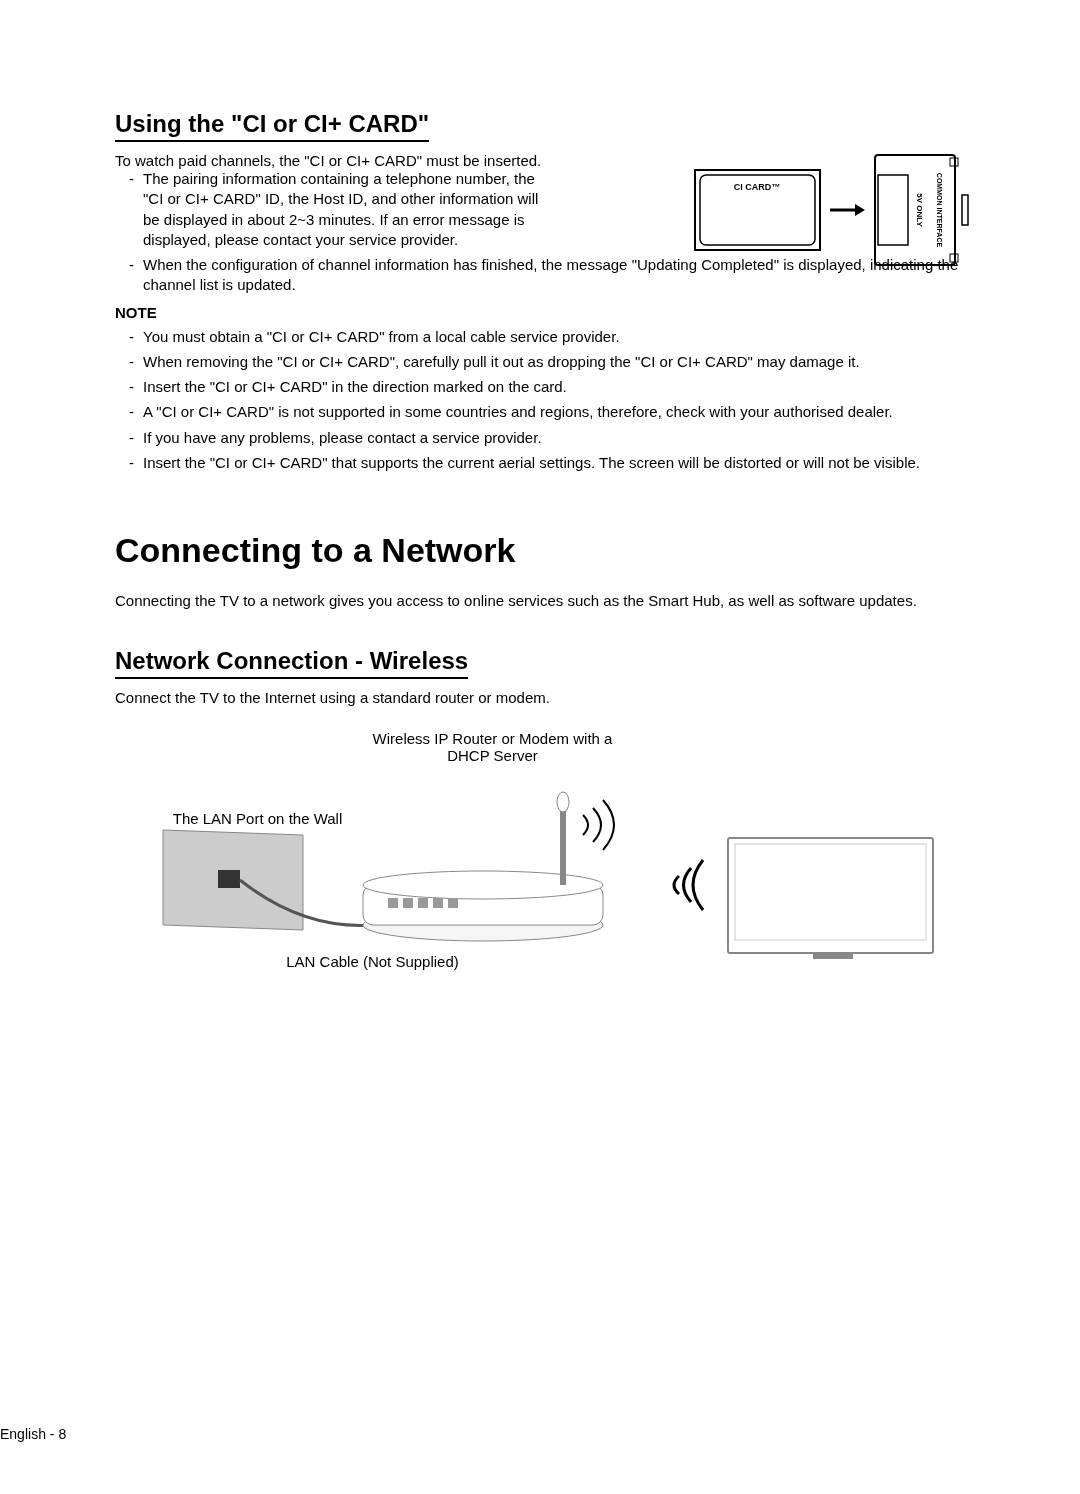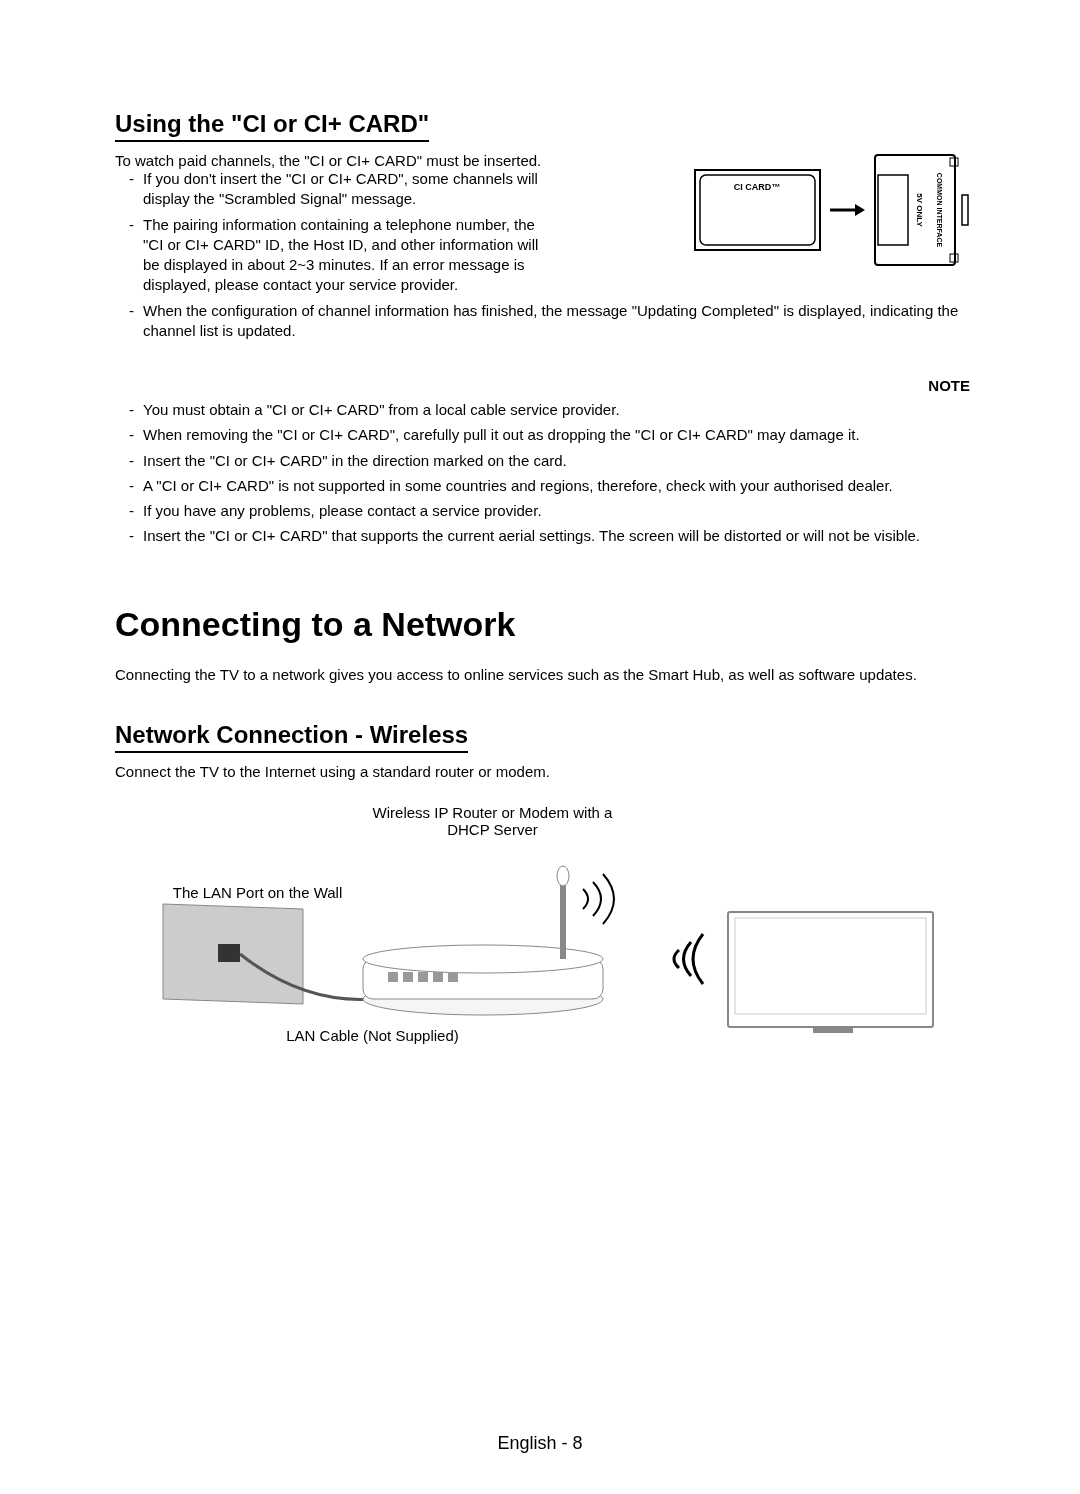--- a/index.html
+++ b/index.html
@@ -56,23 +56,22 @@
     }
     .narrow-list li {
       max-width: 410px;
     }
     .wide-list li {
       max-width: 840px;
     }
     .note-title {
       font-size: 15px;
       font-weight: bold;
-      margin-top: 36px;
+      margin-top: 8px;
       margin-bottom: 6px;
-      text-align: right;
     }
     .main-heading {
       font-size: 34px;
       font-weight: bold;
       margin-top: 58px;
       margin-bottom: 12px;
     }
     .sub-intro {
       font-size: 15px;
       line-height: 1.35;
@@ -100,25 +99,24 @@
       left: 0;
       width: 230px;
     }
     .lan-label {
       bottom: 0;
       left: 100px;
       width: 260px;
     }
     .footer {
       position: absolute;
-      bottom: 40px;
+      bottom: 52px;
       left: 0;
       right: 0;
-      text-align: center;
-      font-size: 18px;
+      font-size: 14px;
     }
   </style>
 </head>
 <body>
 
 
 
 
 <div class="section1">
   <h2 class="section-heading">Using the "CI or CI+ CARD"</h2>
@@ -137,21 +135,20 @@
     <rect x="185" y="5" width="80" height="110" rx="3" fill="none" stroke="#000" stroke-width="2"></rect>
     <rect x="188" y="25" width="30" height="70" fill="none" stroke="#000" stroke-width="1.5"></rect>
     <rect x="260" y="8" width="8" height="8" fill="none" stroke="#000"></rect>
     <rect x="260" y="104" width="8" height="8" fill="none" stroke="#000"></rect>
     <rect x="272" y="45" width="6" height="30" fill="none" stroke="#000" stroke-width="1.5"></rect>
     <text x="227" y="60" font-size="8" font-weight="bold" text-anchor="middle" transform="rotate(90 227 60)">5V ONLY</text>
     <text x="247" y="60" font-size="7" font-weight="bold" text-anchor="middle" transform="rotate(90 247 60)">COMMON INTERFACE</text>
   </svg>
 
   <ul class="bullet-list narrow-list">
-    <li>If you don't insert the "CI or CI+ CARD", some channels will display the "Scrambled Signal" message.</li>
     <li>The pairing information containing a telephone number, the "CI or CI+ CARD" ID, the Host ID, and other information will be displayed in about 2~3 minutes. If an error message is displayed, please contact your service provider.</li>
   </ul>
   <ul class="bullet-list wide-list">
     <li>When the configuration of channel information has finished, the message "Updating Completed" is displayed, indicating the channel list is updated.</li>
   </ul>
 
   <p class="note-title">NOTE</p>
   <ul class="bullet-list wide-list">
     <li>You must obtain a "CI or CI+ CARD" from a local cable service provider.</li>
     <li>When removing the "CI or CI+ CARD", carefully pull it out as dropping the "CI or CI+ CARD" may damage it.</li>

